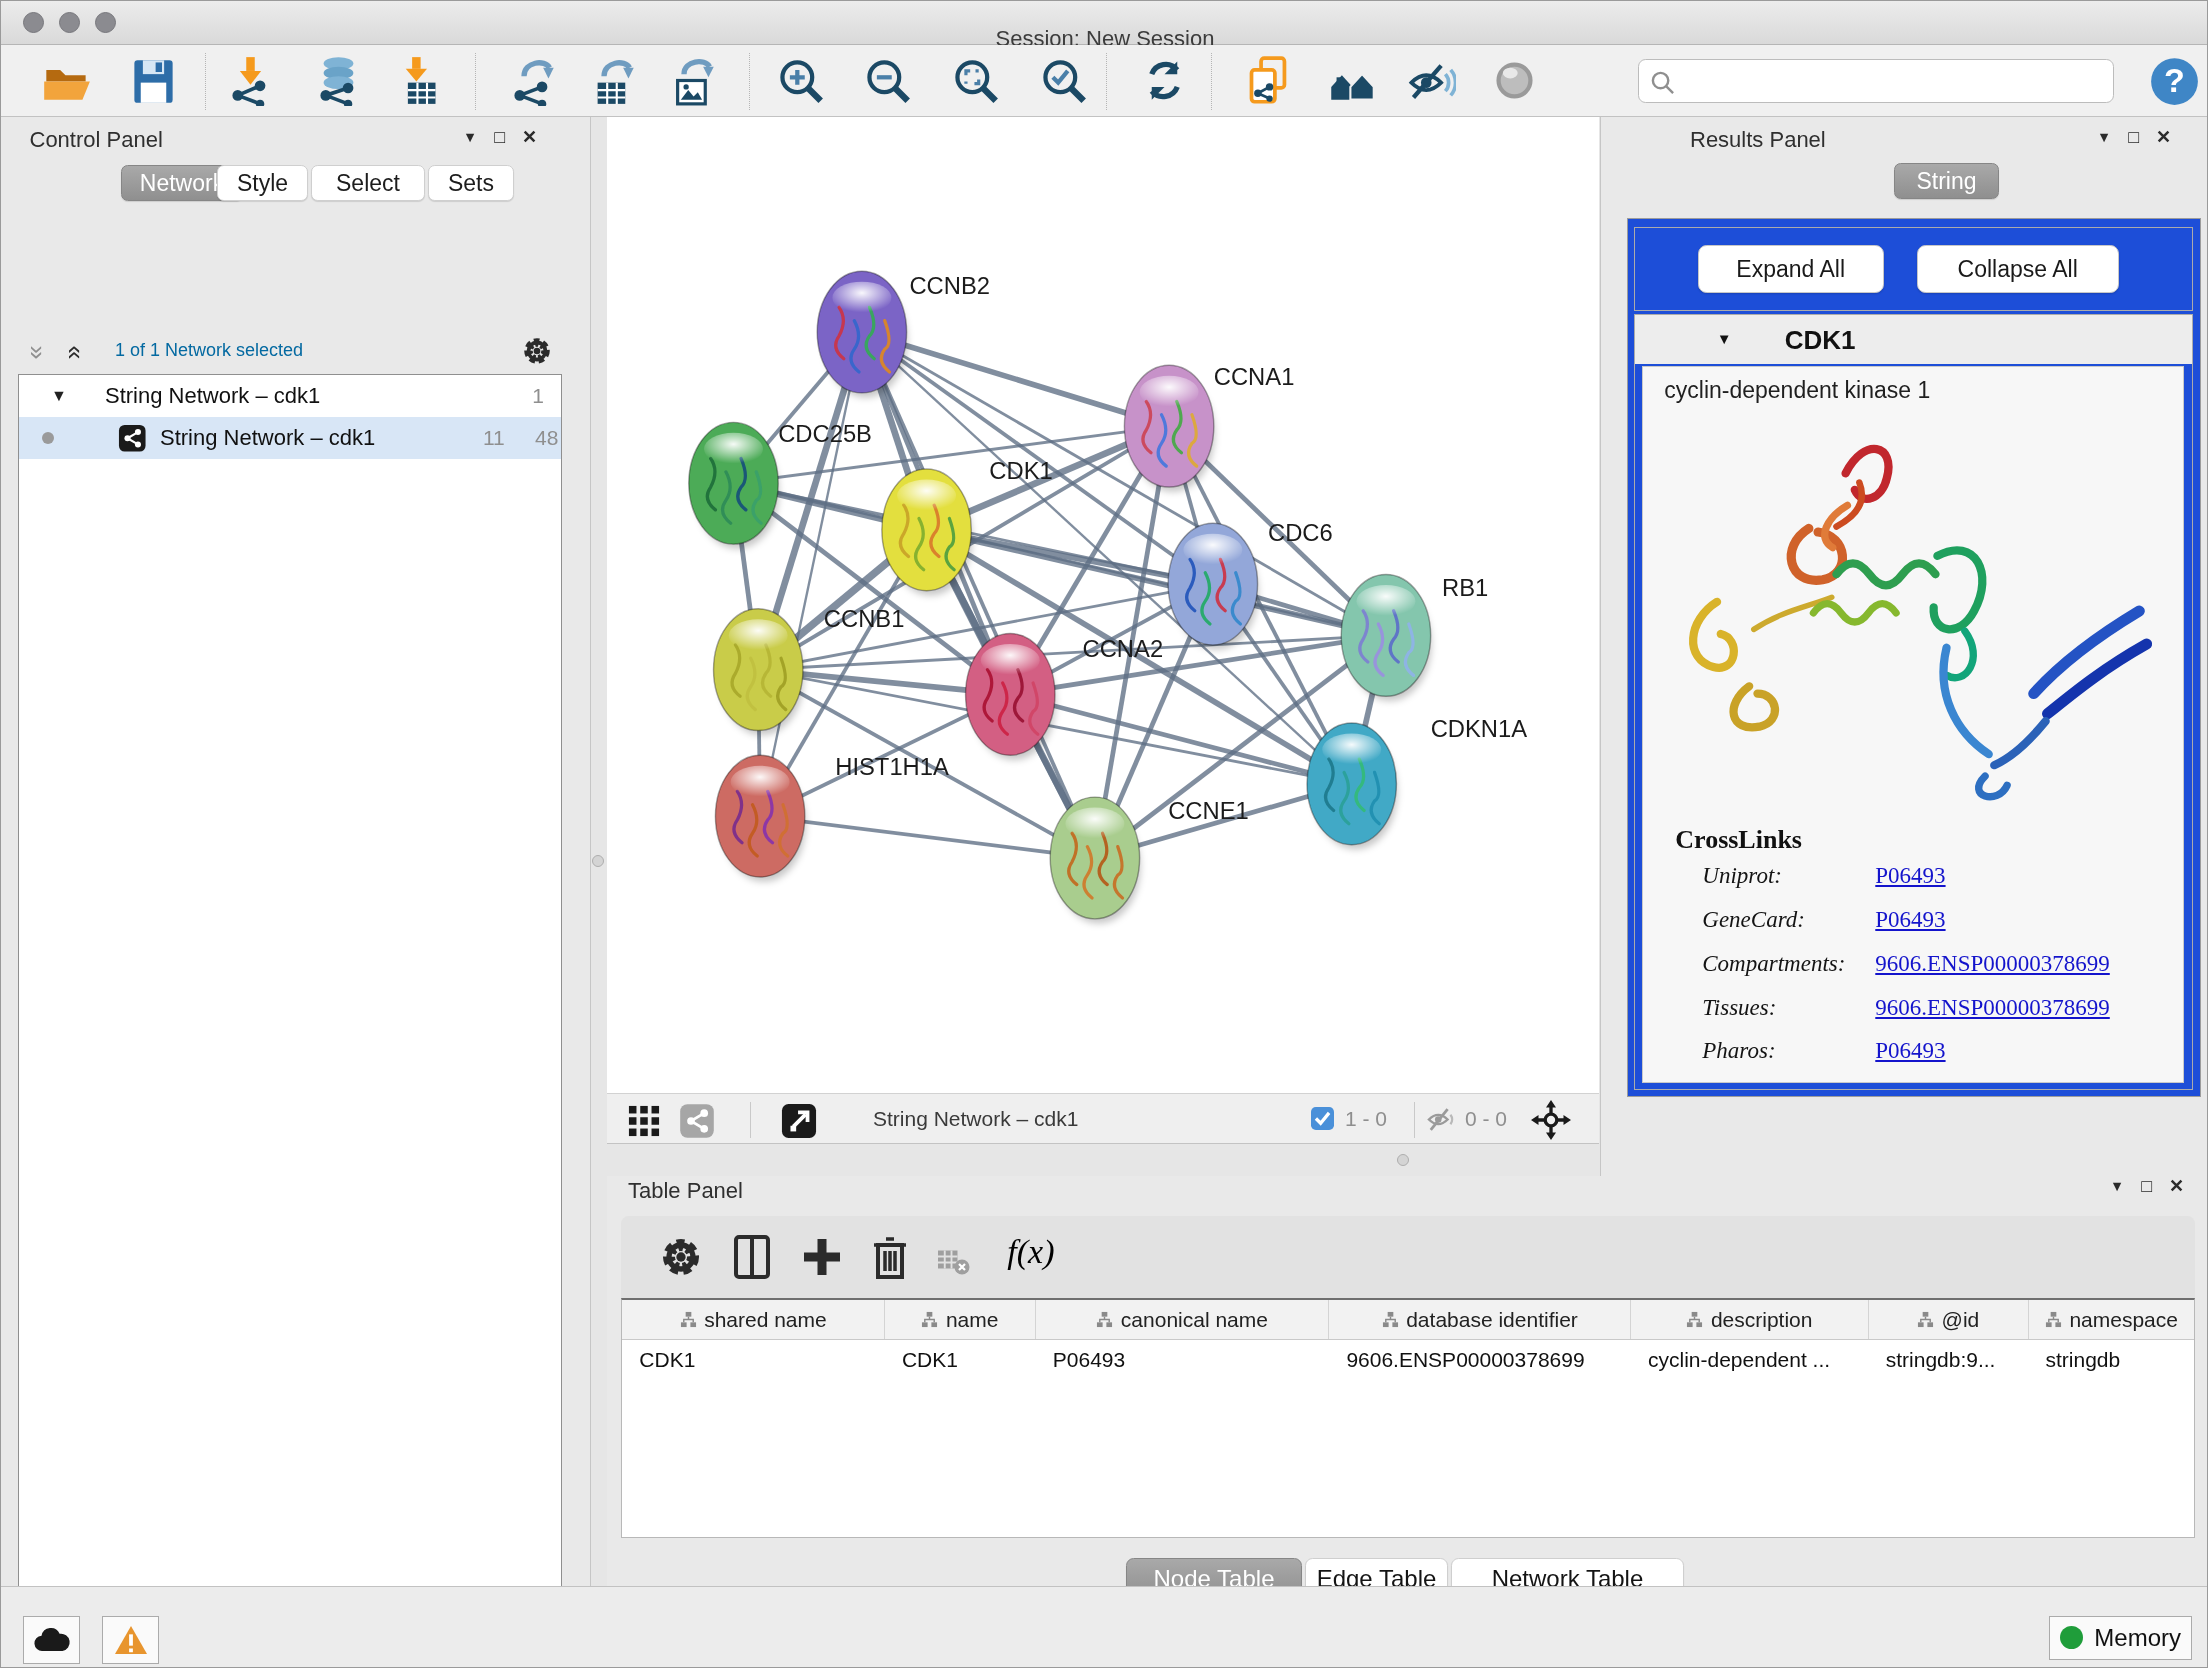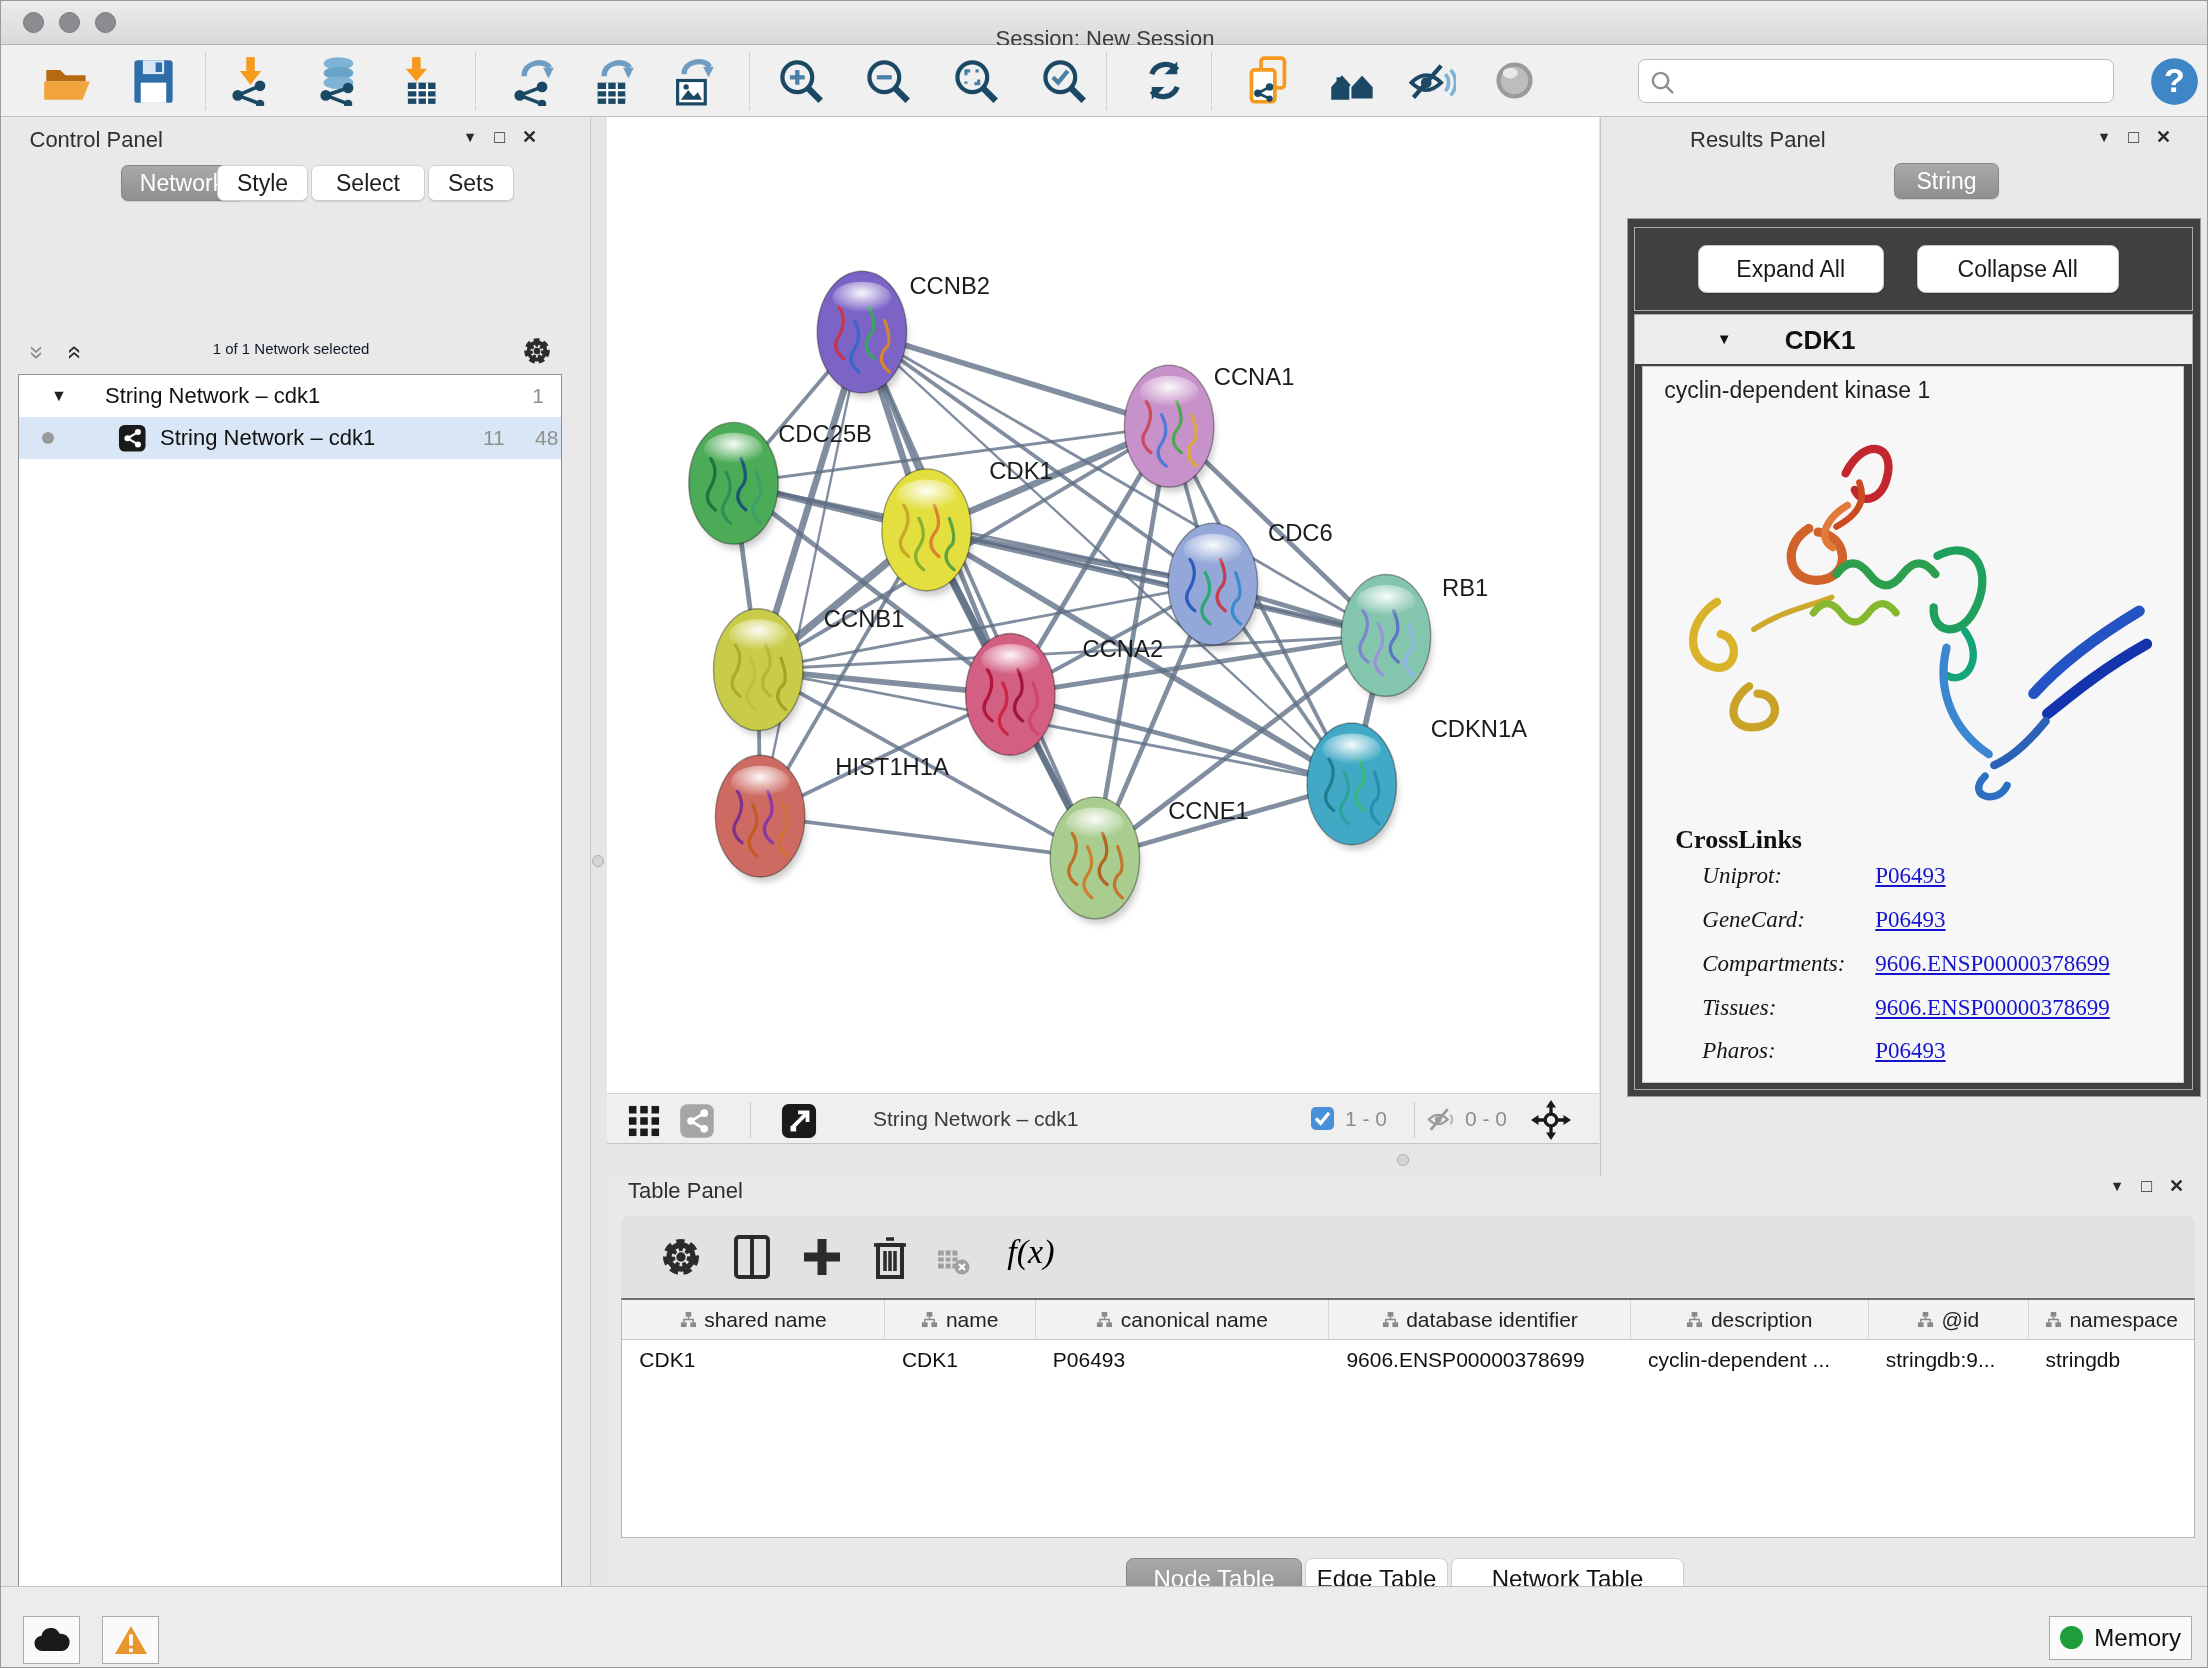--- a/index.html
+++ b/index.html
@@ -57,21 +57,21 @@
   #nav-checkbox svg { position:absolute; left:2.9px; top:3.8px; }
 
   
   .grip { position:absolute; width:12.4px; height:12.4px; border-radius:50%;
     background:#d4d4d4; border:1px solid #aeaeae; }
 
   
   #results-panel { left:1599px; top:116px; width:610px; height:1059px; background:#e9e9e9;
     border-left:1px solid #c6c6c6; }
   #rp-outer { position:absolute; left:26px; top:101px; width:574px; height:879px;
-    background:#404040; border:1.9px solid #9c9c9c; }
+    background:#1d4ed8; border:1.9px solid #9c9c9c; }
   #rp-buttons-box { position:absolute; left:5.7px; top:7.6px; width:559px; height:84px;
     border:1px solid #ababab; }
   .rp-btn { position:absolute; top:17px; height:48px; background:#fff; border:1px solid #c7c7c7;
     border-radius:8.6px; font-size:23px; color:#1a1a1a; text-align:center; line-height:46px;
     box-shadow:0 1px 1.9px rgba(0,0,0,.15); }
   #rp-entry-box { position:absolute; left:5.7px; top:95px; width:559px; height:776px;
     border:1px solid #ababab; }
   #rp-entry-head { position:absolute; left:0; top:0; width:100%; height:49px; background:#ededed; }
   #rp-entry-inner { position:absolute; left:7.6px; top:51px; width:542px; height:717px;
     background:#f7f7f7; border:1px solid #c9c9c9; }
@@ -258,21 +258,21 @@
       <span class="pb" style="font-weight:bold">✕</span>
     </div>
     <div class="tab sel" style="left:91px;top:48px;width:122px">Network</div>
     <div class="tab" style="left:216px;top:48px;width:91px">Style</div>
     <div class="tab" style="left:310px;top:48px;width:114px">Select</div>
     <div class="tab" style="left:427px;top:48px;width:86px">Sets</div>
 
     <div id="cp-status">
       <span class="abs" style="left:30px;top:0;font-size:25px;color:#8f8f8f;display:inline-block;transform:rotate(90deg)">»</span>
       <span class="abs" style="left:68px;top:0;font-size:25px;color:#2b2b2b;display:inline-block;transform:rotate(90deg)">«</span>
-      <span class="abs" style="left:114px;top:1.9px;width:352px;text-align:center;font-size:15px;color:#0f172a">1 of 1 Network selected</span>
+      <span class="abs" style="left:114px;top:1.9px;width:352px;text-align:left;font-size:18px;color:#0369a1">1 of 1 Network selected</span>
       <svg class="abs" style="left:519px;top:-3.8px" width="34" height="34" viewBox="0 0 36 36">
         <circle cx="18" cy="18" r="9" fill="none" stroke="#2b2b2b" stroke-width="9" stroke-dasharray="4.7 3.2"></circle>
         <circle cx="18" cy="18" r="9" fill="none" stroke="#2b2b2b" stroke-width="4"></circle>
         <circle cx="18" cy="18" r="3.5" fill="#2b2b2b"></circle>
       </svg>
     </div>
 
     <div id="cp-tree">
       <div class="tree-row">
         <span class="abs" style="left:32px;font-size:16px;color:#222">▼</span>

